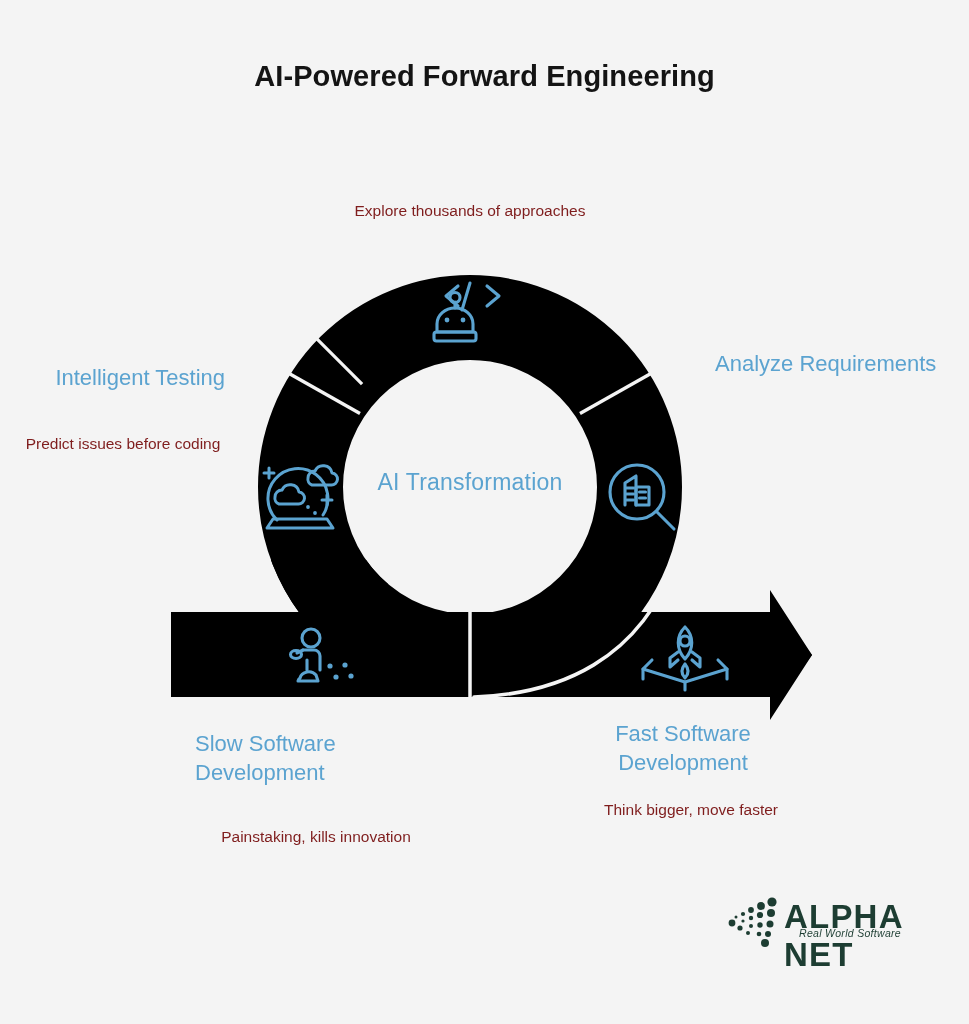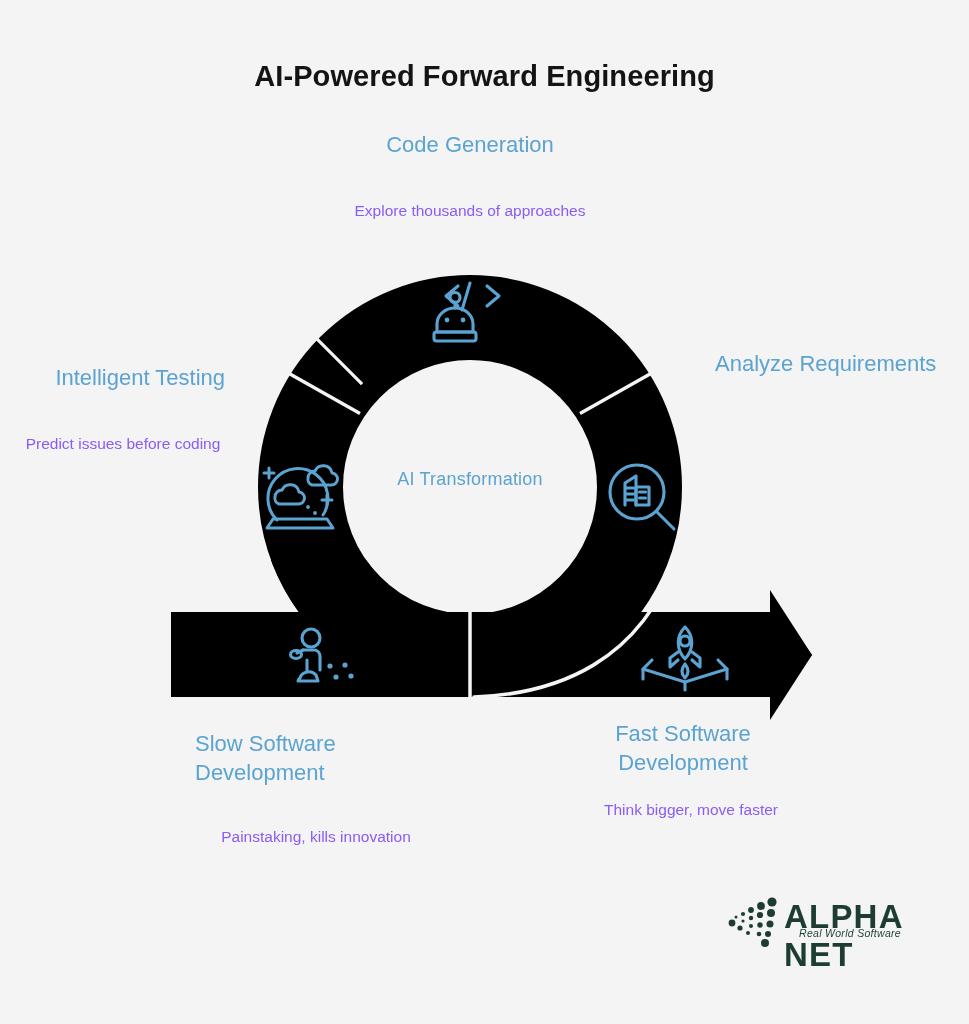--- a/index.html
+++ b/index.html
@@ -37,21 +37,21 @@
   
   .label-head {
     position: absolute;
     color: #5ba3d0;
     font-size: 22px;
     font-weight: 400;
     line-height: 1.32;
   }
   .label-sub {
     position: absolute;
-    color: #8b5cf6;
+    color: #7f1d1d;
     font-size: 15.5px;
     font-weight: 400;
     line-height: 1.42;
   }
 
   
   #code-head   { left: 335px; top: 130px; width: 270px; text-align: center; }
   #code-sub    { left: 335px; top: 200px; width: 270px; text-align: center; }
 
   
@@ -70,21 +70,21 @@
   #fast-head   { left: 557px; top: 719px; width: 252px; text-align: center; }
   #fast-sub    { left: 565px; top: 799px; width: 252px; text-align: center; }
 
   
   #hub-text {
     position: absolute;
     left: 350px;
     top: 469px;
     width: 240px;
     text-align: center;
-    font-size: 18px;
+    font-size: 23px;
     color: #5ba3d0;
     letter-spacing: 0.2px;
   }
 
   
   #logo {
     position: absolute;
     left: 727px;
     top: 896px;
     width: 192px;
@@ -229,21 +229,20 @@
       <path d="M685,664 c4,5 4,10 0,14 c-4,-4 -4,-9 0,-14 z"></path>
 
       <path d="M652,660 l-9,9 l42,13 l42,-13 l-9,-9"></path>
       <line x1="685" y1="682" x2="685" y2="690"></line>
       <line x1="643" y1="669" x2="643" y2="679"></line>
       <line x1="727" y1="669" x2="727" y2="679"></line>
     </g>
 
   </svg>
 
-  <div class="label-head" id="code-head">Code Generation</div>
   <div class="label-sub" id="code-sub">Explore thousands of approaches</div>
 
   <div class="label-head" id="analyze-head">Analyze Requirements</div>
 
   <div class="label-head" id="testing-head">Intelligent Testing</div>
   <div class="label-sub" id="testing-sub">Predict issues before coding</div>
 
   <div class="label-head" id="slow-head">Slow Software Development</div>
   <div class="label-sub" id="slow-sub">Painstaking, kills innovation</div>
 

